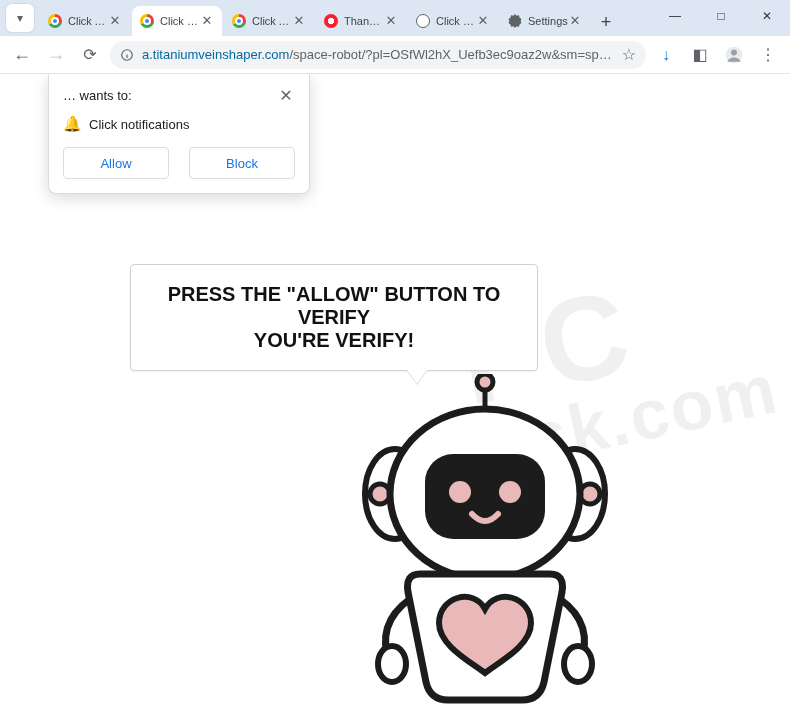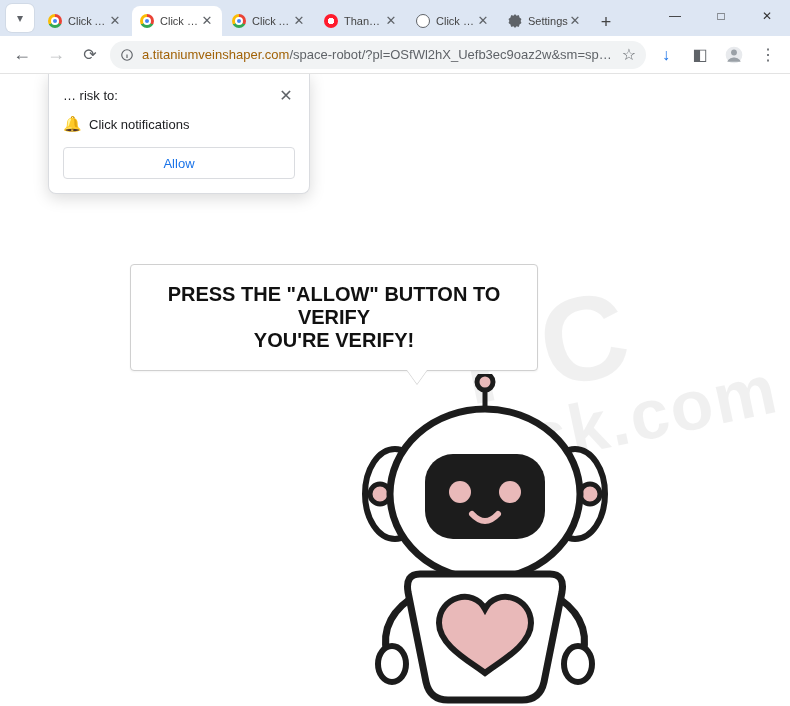--- a/index.html
+++ b/index.html
@@ -24,21 +24,21 @@
   .tab .close { width: 14px; height: 14px; color: #5f6368; font-size: 13px; line-height: 14px; text-align: center; flex-shrink:0; }
   .newtab { width: 28px; height: 28px; display: flex; align-items: center; justify-content: center; color: #444; font-size: 18px; }
 
   
   .toolbar { height: 38px; background: #fff; border-bottom: 1px solid #e3e3e3; display: flex; align-items: center; padding: 0 8px; gap: 6px; }
   .toolbtn { width: 28px; height: 28px; border-radius: 50%; display:flex; align-items:center; justify-content:center; color:#5f6368; font-size:16px; }
   .nav-arrow { font-size: 18px; }
   .omnibox { flex: 1; height: 28px; background: #f1f3f4; border-radius: 14px; display: flex; align-items: center; padding: 0 10px; gap: 8px; color: #202124; font-size: 13px; overflow:hidden;}
   .omnibox .scheme-icon { width:14px; height:14px; }
   .omnibox .url { flex:1; white-space: nowrap; overflow:hidden; text-overflow: ellipsis; color:#5f6368; }
-  .omnibox .host { color:#a16207; }
+  .omnibox .host { color:#0369a1; }
   .star { color:#5f6368; font-size:16px; }
 
   
   .content { position: absolute; top: 74px; left: 0; right: 0; bottom: 0; background: #fff; overflow:hidden; }
 
   
   .prompt { position: absolute; top: 0; left: 48px; width: 262px; background: #fff; border: 1px solid #dadce0; border-top: none; border-radius: 0 0 8px 8px; box-shadow: 0 4px 16px rgba(0,0,0,.15); padding: 12px 14px 14px; }
   .prompt .hdr { display:flex; align-items:center; justify-content:space-between; font-size:13px; color:#202124; }
   .prompt .hdr .ttl { flex:1; }
   .prompt .hdr .x { width:18px; text-align:center; color:#5f6368; cursor:pointer; font-size:16px; }
@@ -146,29 +146,30 @@
     </div>
   <div class="toolbtn">
       <span>⋮</span>
     </div>
 </div>
 
 <div class="content">
 
   <div class="prompt">
     <div class="hdr">
-      <span class="ttl">… risk to:</span>
+      <span class="ttl">… wants to:</span>
       <span class="x">✕</span>
     </div>
     <div class="perm">
       <span class="bell">🔔</span>
       <span>Click notifications</span>
     </div>
     <div class="btns">
       <button>Allow</button>
+      <button>Block</button>
     </div>
   </div>
 
   <div class="wm">
     <div style="font-size:120px;line-height:.8">PC</div>
     <div style="font-size:70px">risk.com</div>
   </div>
 
   <div class="bubble">
     <div>PRESS THE "ALLOW" BUTTON TO VERIFY</div>

